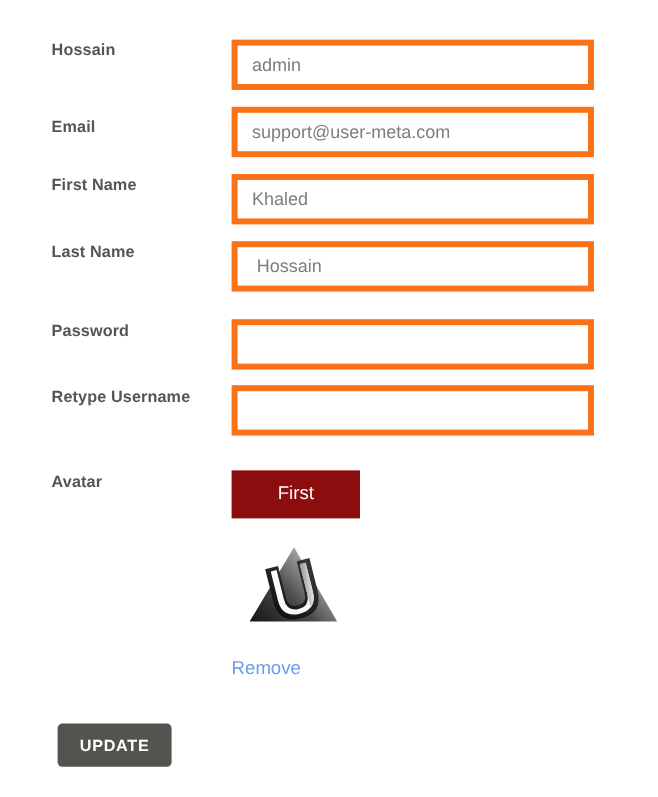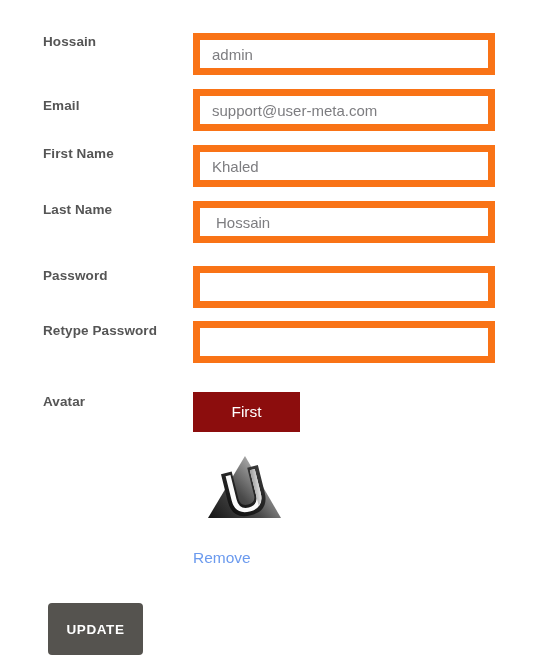--- a/index.html
+++ b/index.html
@@ -41,21 +41,21 @@
     letter-spacing: 0.1px;
     line-height: 16px;
     white-space: nowrap;
   }
   .field-input {
     position: absolute;
     left: 193px;
     width: 302px;
     height: 42px;
     box-sizing: border-box;
-    border: 7px solid #f97316;
+    border: 5px solid #f97316;
     background: #ffffff;
     font-family: "Liberation Sans", sans-serif;
     font-size: 15px;
     color: #7d7d80;
     padding: 0 12px;
     border-radius: 0;
     outline: none;
   }
   .field-input::placeholder {
     color: #7d7d80;
@@ -123,21 +123,21 @@
     text-decoration: none;
     cursor: pointer;
   }
 
   
   .update-button {
     position: absolute;
     left: 48px;
     top: 603px;
     width: 95px;
-    height: 52px;
+    height: 36px;
     background: #55534f;
     color: #ffffff;
     font-family: "Liberation Sans", sans-serif;
     font-size: 13.5px;
     font-weight: bold;
     letter-spacing: 0.6px;
     border: none;
     border-radius: 4px;
     cursor: pointer;
     text-transform: none;
@@ -167,21 +167,21 @@
     <div class="field-label">Last Name</div>
     <input class="field-input" type="text" value="Hossain" style="">
   </div>
 
   <div class="field-row row-password">
     <div class="field-label">Password</div>
     <input class="field-input" type="password" value="" style="">
   </div>
 
   <div class="field-row row-retype">
-    <div class="field-label">Retype Password</div>
+    <div class="field-label">Retype Username</div>
     <input class="field-input" type="password" value="" style="">
   </div>
 
   <div class="field-row row-avatar">
     <div class="field-label">Avatar</div>
   </div>
 
   <div class="avatar-block">
     <button class="upload-button">First</button>
 

